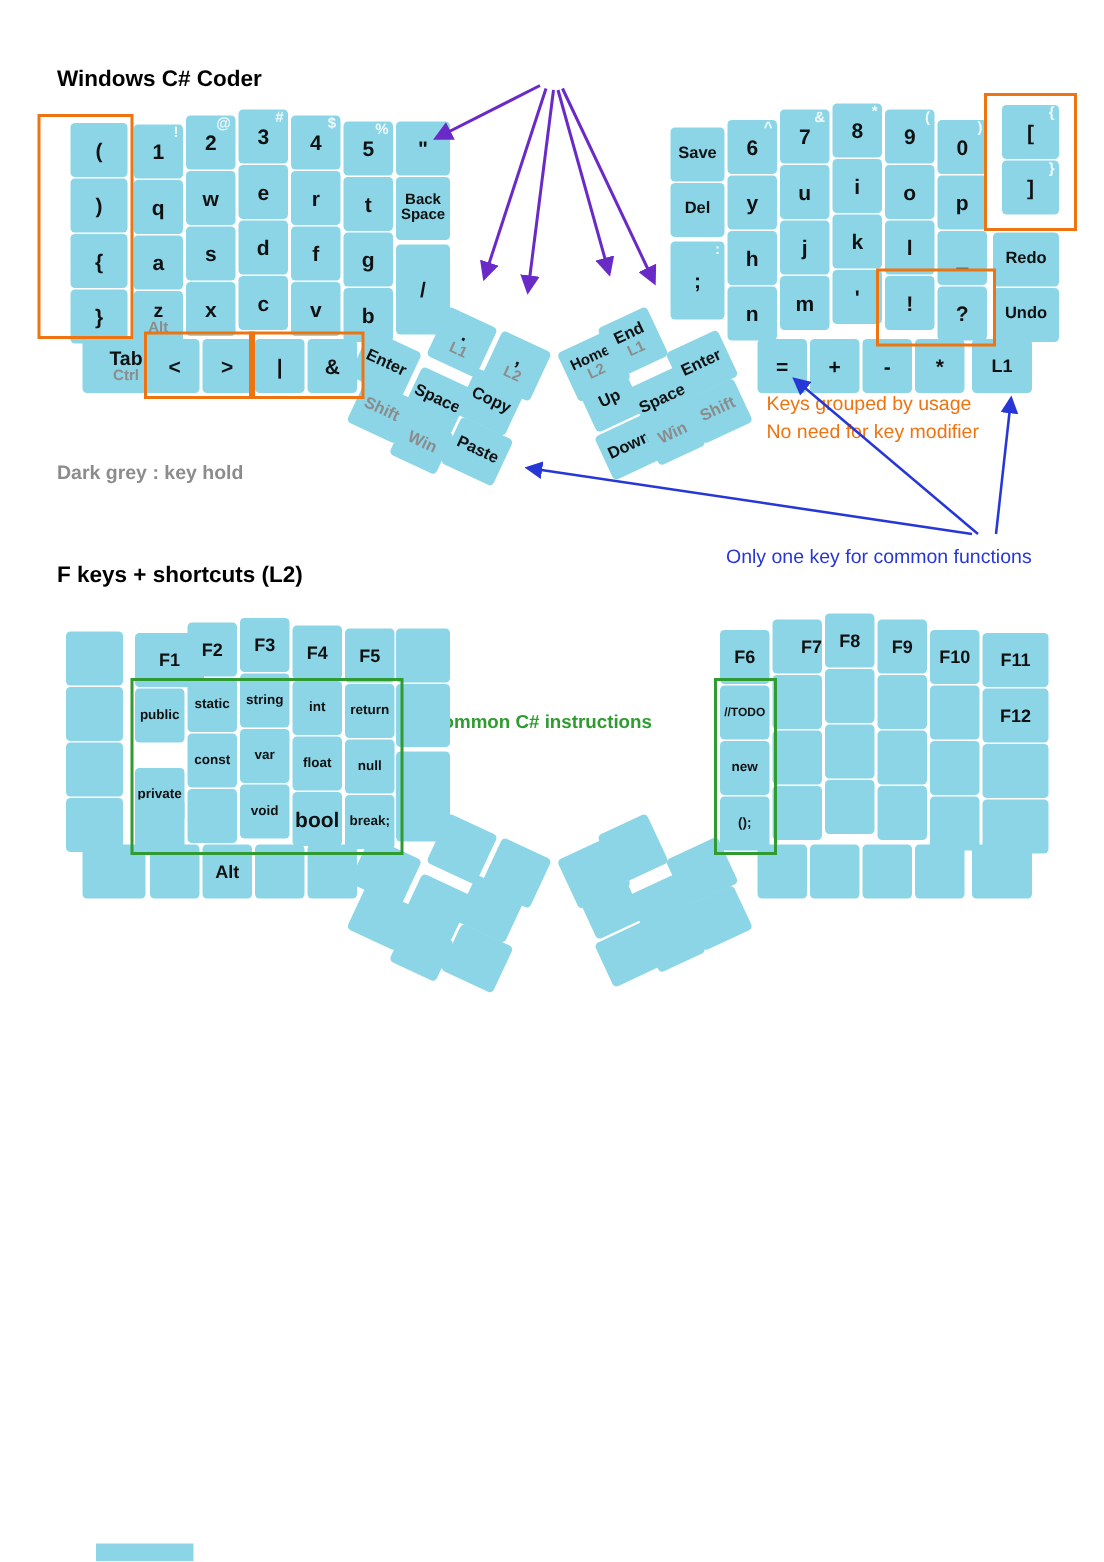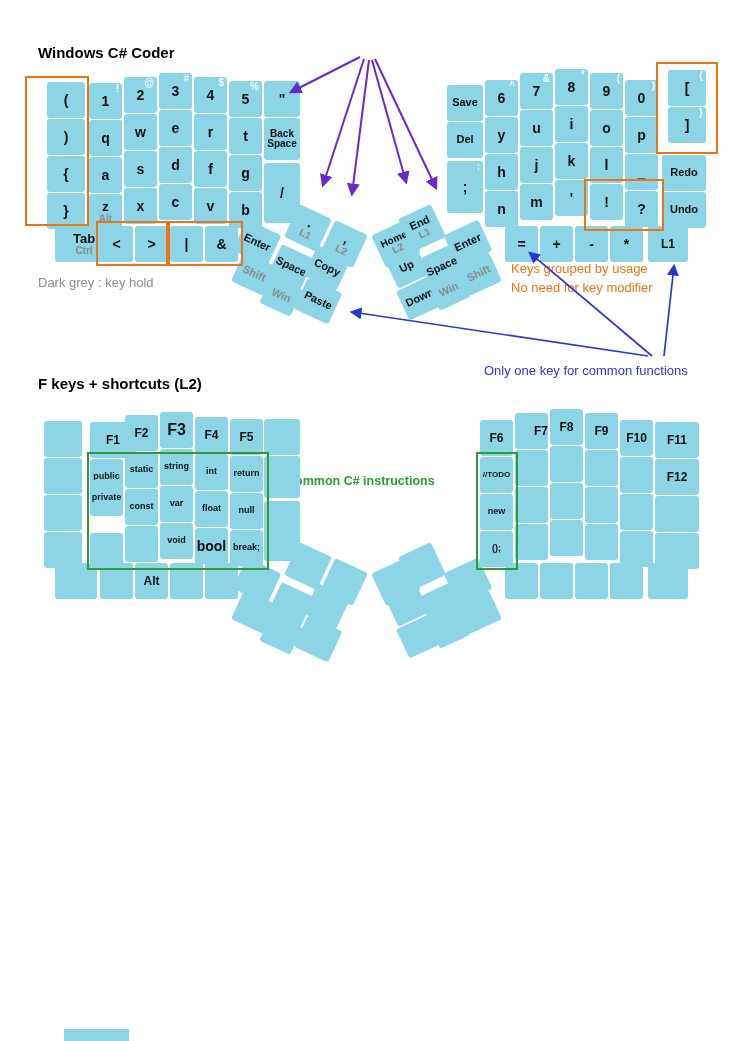--- a/index.html
+++ b/index.html
@@ -16,21 +16,21 @@
   .key .main{font-size:14px;white-space:pre-wrap;}
   .key .sup{position:absolute;top:1px;right:3px;font-size:10px;font-weight:bold;color:#f0fafc;line-height:1;}
   .key .hold{font-size:10px;font-weight:bold;color:var(--gray);margin-top:0px;}
   .key.gray .main{color:var(--gray);}
   .hl{position:absolute;box-sizing:border-box;background:transparent;}
   .hl.orange{border:2.5px solid var(--orange);}
   .hl.green{border:2px solid var(--green);}
   .title{position:absolute;font-size:15px;font-weight:bold;color:#000;white-space:nowrap;}
   .ann{position:absolute;font-size:13px;white-space:nowrap;}
   .purple-text{color:var(--purple);font-weight:500;}
-  .gray-text{color:var(--gray);font-weight:normal;}
+  .gray-text{color:var(--gray);font-weight:bold;margin-top:32px;}
   .orange-text{color:var(--orange);font-weight:500;}
   .blue-text{color:var(--blue);font-weight:500;}
   .green-text{color:var(--green);font-weight:600;font-size:12.5px;}
   #arrows{position:absolute;left:0;top:0;z-index:6;pointer-events:none;}
   .fragment{position:absolute;background:var(--key);}
 </style>
 </head>
 <body>
 
 <div class="page">
@@ -320,36 +320,36 @@
       <div class="key" style="left: 44px; top: 421px; width: 38px; height: 36px;"></div>
       <div class="key" style="left: 44px; top: 458px; width: 38px; height: 36px;"></div>
       <div class="key" style="left: 44px; top: 495px; width: 38px; height: 36px;"></div>
       <div class="key" style="left: 44px; top: 532px; width: 38px; height: 36px;"></div>
       <div class="key" style="left: 90px; top: 422px; width: 46px; height: 36px;">
         <span class="main" style="font-size: 12px;">F1</span>
       </div>
       <div class="key" style="left: 90px; top: 459px; width: 33px; height: 36px;">
         <span class="main" style="font-size: 9px;">public</span>
       </div>
-      <div class="key" style="left: 90px; top: 480px; width: 33px; height: 36px;">
+      <div class="key" style="left: 90px; top: 512px; width: 33px; height: 36px;">
         <span class="main" style="font-size: 9px;">private</span>
       </div>
       <div class="key" style="left: 90px; top: 533px; width: 33px; height: 36px;"></div>
       <div class="key" style="left: 125px; top: 415px; width: 33px; height: 36px;">
         <span class="main" style="font-size: 12px;">F2</span>
       </div>
       <div class="key" style="left: 125px; top: 452px; width: 33px; height: 36px;">
         <span class="main" style="font-size: 9px;">static</span>
       </div>
       <div class="key" style="left: 125px; top: 489px; width: 33px; height: 36px;">
         <span class="main" style="font-size: 9px;">const</span>
       </div>
       <div class="key" style="left: 125px; top: 526px; width: 33px; height: 36px;"></div>
       <div class="key" style="left: 160px; top: 412px; width: 33px; height: 36px;">
-        <span class="main" style="font-size: 16px; text-align: center;">F3</span>
+        <span class="main" style="font-size: 12px; text-align: center;">F3</span>
       </div>
       <div class="key" style="left: 160px; top: 449px; width: 33px; height: 36px;">
         <span class="main" style="font-size: 9px;">string</span>
       </div>
       <div class="key" style="left: 160px; top: 486px; width: 33px; height: 36px;">
         <span class="main" style="font-size: 9px;">var</span>
       </div>
       <div class="key" style="left: 160px; top: 523px; width: 33px; height: 36px;">
         <span class="main" style="font-size: 9px;">void</span>
       </div>

